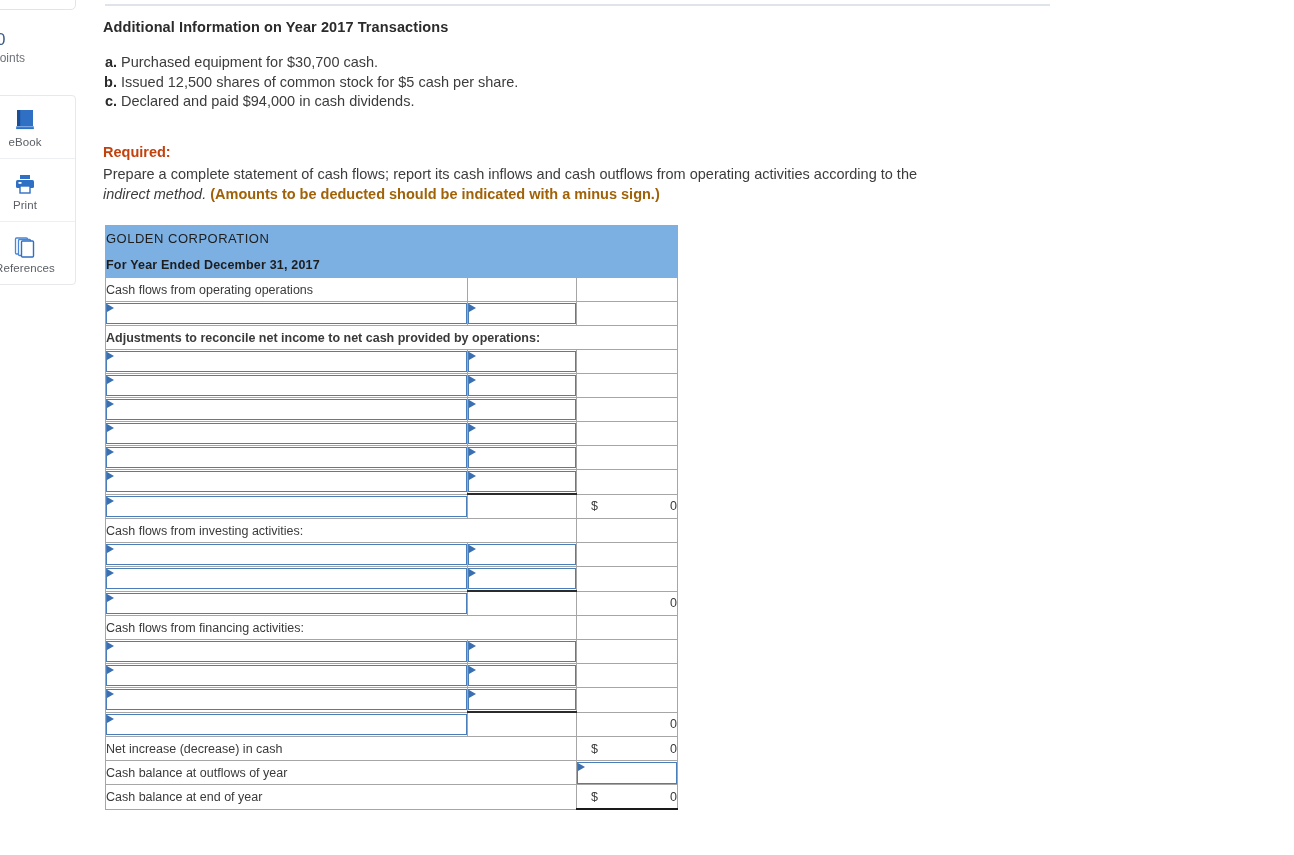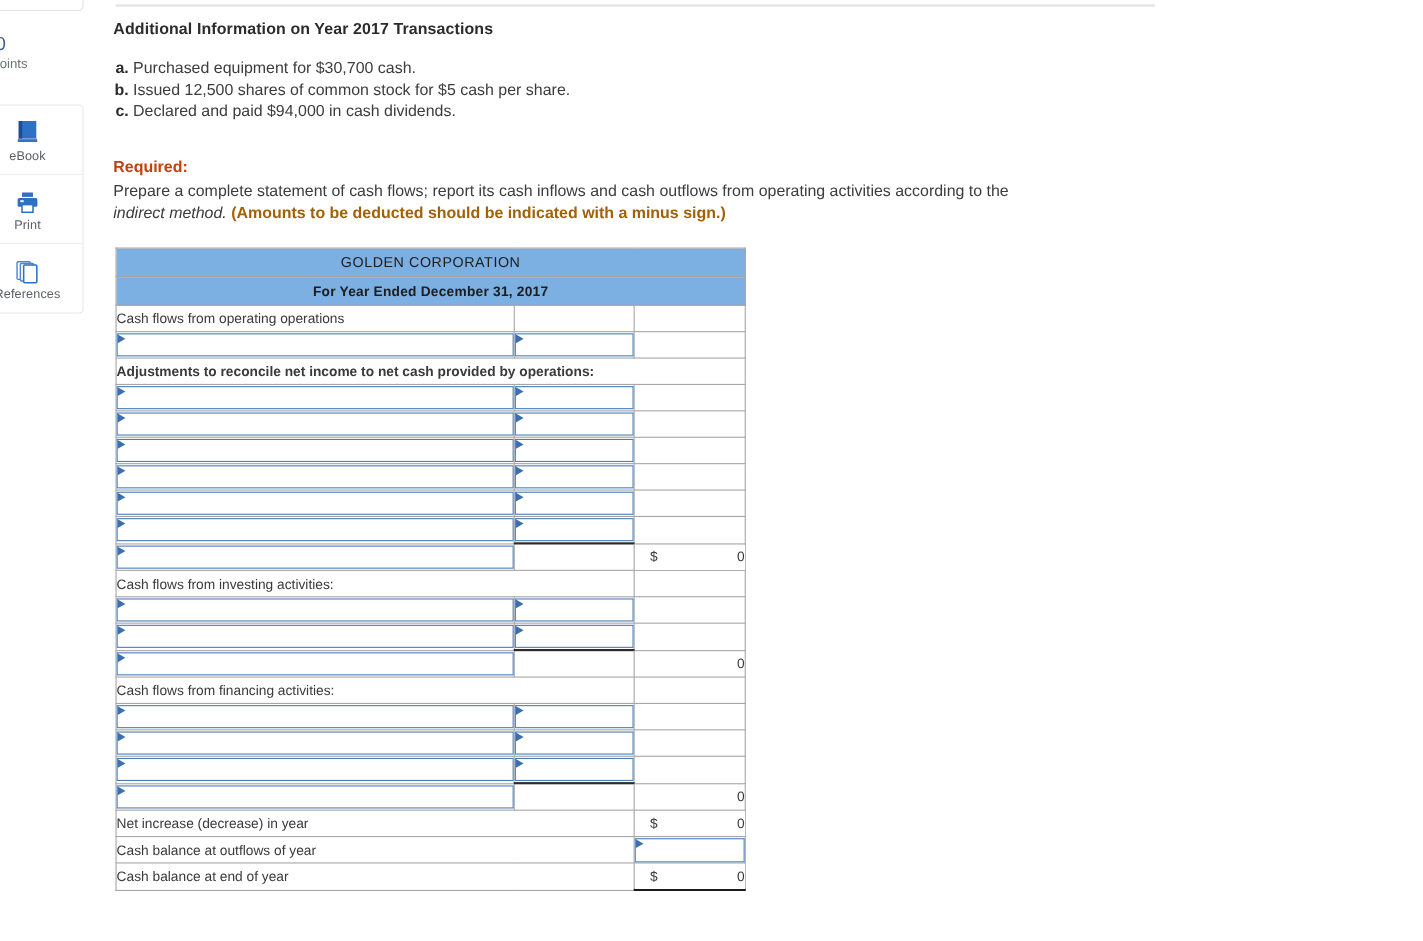--- a/index.html
+++ b/index.html
@@ -166,21 +166,20 @@
     height: 23px;
     vertical-align: middle;
     background: #fff;
   }
   .col-label { width: 362px; }
   .col-mid   { width: 109px; }
   .col-right { width: 101px; }
 
   .hdr td {
     background: #7cafe2;
-    text-align: center;
     font-weight: bold;
     color: #1d1d1d;
     height: 25px;
     letter-spacing: .2px;
   }
   .hdr-company td { font-weight: normal; font-size: 13px; letter-spacing: .5px; }
 
   .txt {
     padding-left: 5px;
     white-space: nowrap;
@@ -470,21 +469,21 @@
         </tr>
         <tr>
           <td class="incell">
               <div class="fld"></div>
             </td>
           <td class="darktop"></td>
           <td class="num">0</td>
         </tr>
 
         <tr>
-          <td colspan="2" class="txt">Net increase (decrease) in year</td>
+          <td colspan="2" class="txt">Net increase (decrease) in cash</td>
           <td class="dollar-cell">
             <span class="ds">$</span><span>0</span>
           </td>
         </tr>
         <tr>
           <td colspan="2" class="txt">Cash balance at outflows of year</td>
           <td class="incell">
             <div class="fld tall"></div>
           </td>
         </tr>

